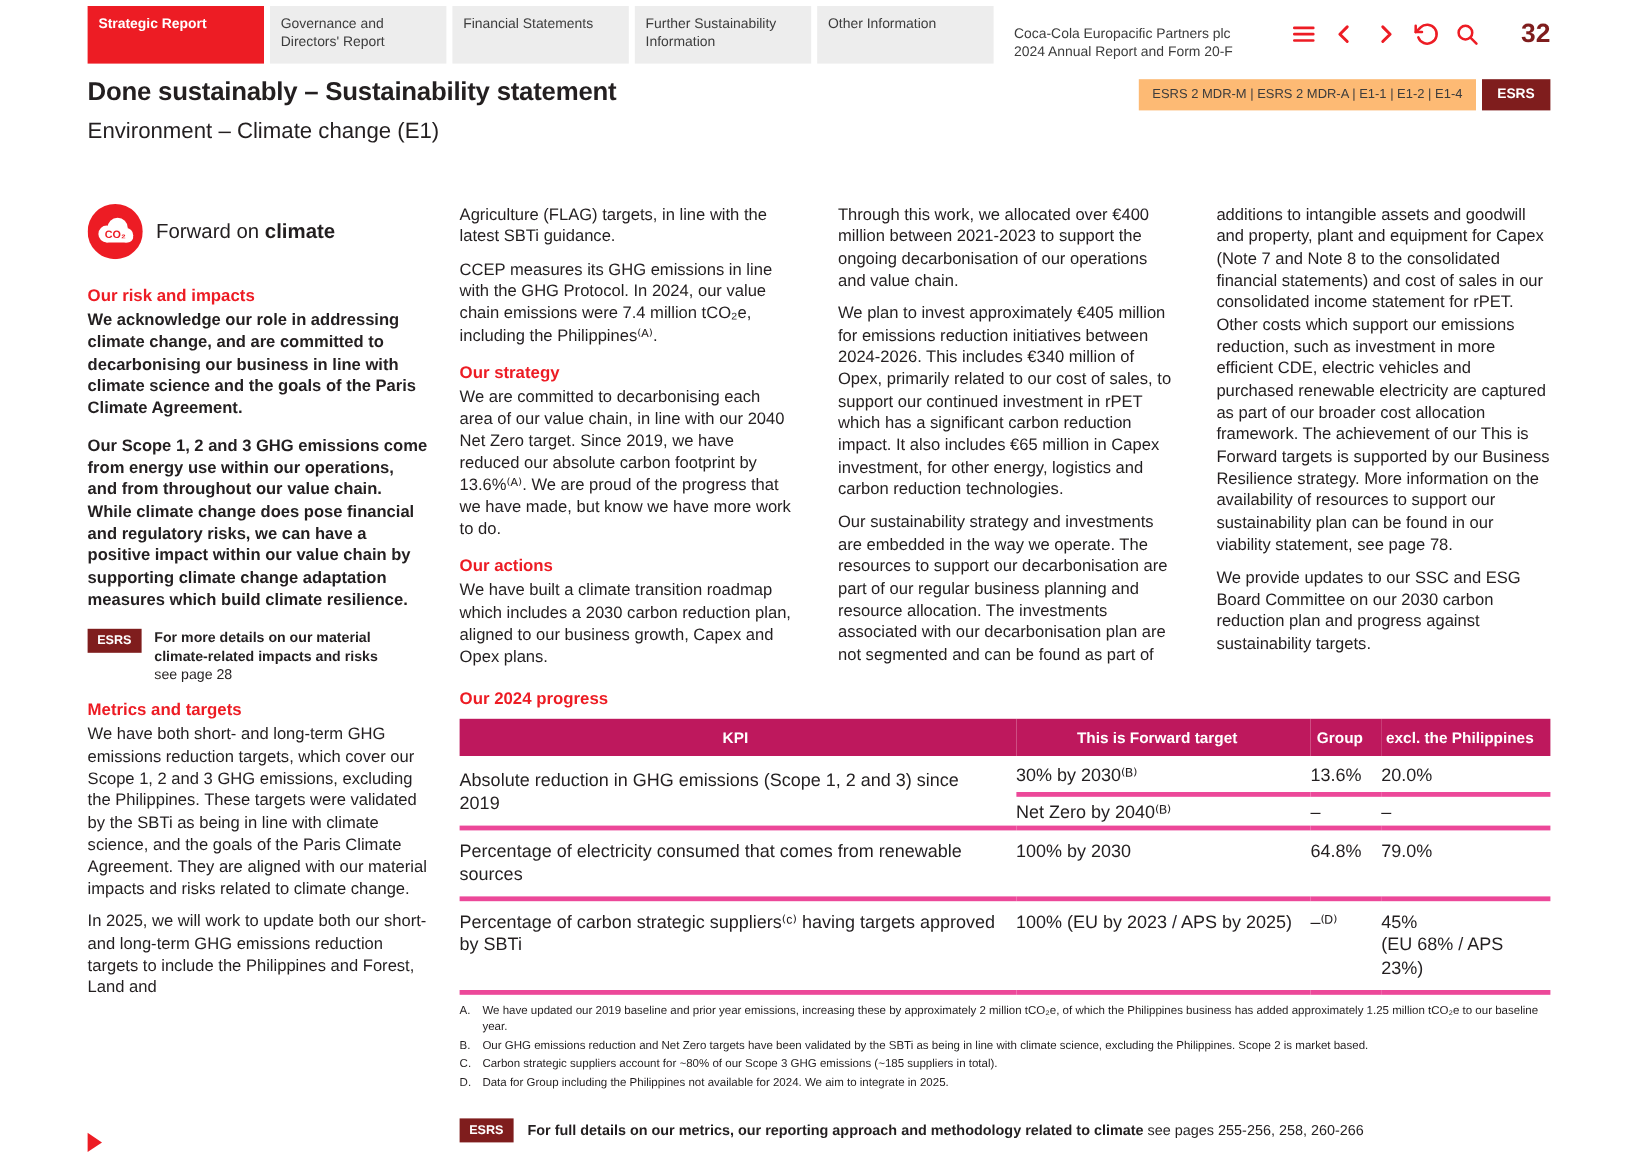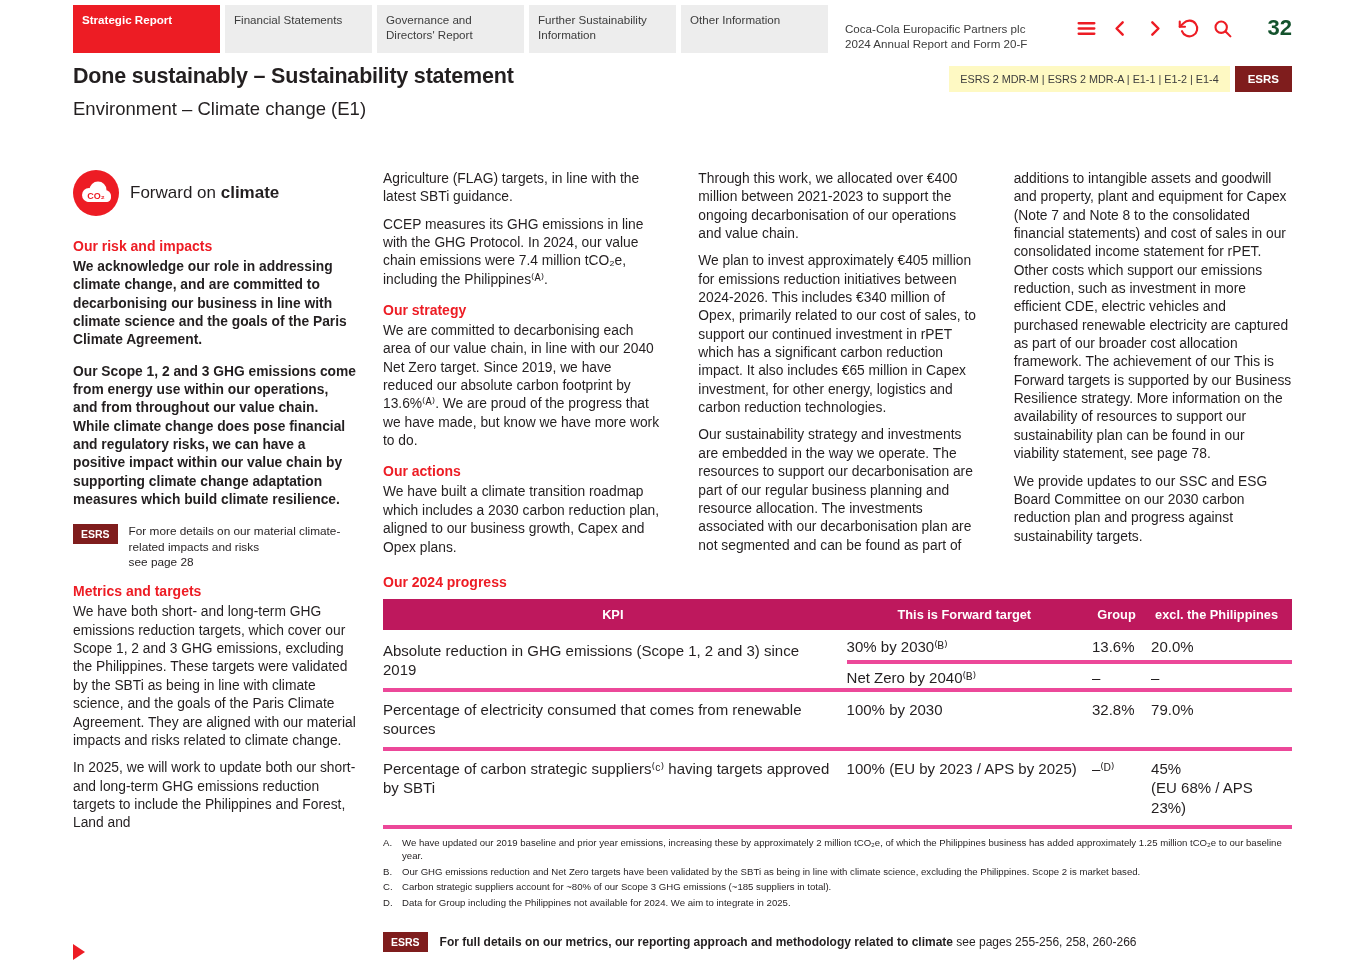--- a/index.html
+++ b/index.html
@@ -17,28 +17,28 @@
   .tab {
     width: 147px; height: 48px; box-sizing: border-box;
     background: #ededed; color: #3c3c3c;
     font-size: 11.6px; line-height: 1.28; padding: 8px 9px;
     cursor: pointer;
   }
   .tab.active { background: #ed1c24; color: #fff; font-weight: bold; }
   .brand { margin-left: 17px; font-size: 11.6px; line-height: 1.32; color: #3c3c3c; padding-top: 16px; }
   .nav-right { margin-left: auto; display: flex; align-items: center; gap: 13px; padding-top: 12px; color: #ed1c24; }
   .nav-right .icon { width: 21px; height: 21px; display: block; cursor: pointer; }
-  .page-num { font-size: 22px; font-weight: bold; color: #14532d; margin-left: 22px; line-height: 1; }
+  .page-num { font-size: 22px; font-weight: bold; color: #7f1d1d; margin-left: 22px; line-height: 1; }
 
   
   .header-row { display: flex; justify-content: space-between; align-items: flex-start; padding: 11px 73px 0 73px; }
   .title { font-size: 21.5px; font-weight: bold; margin: 0; letter-spacing: -0.2px; }
   .subtitle { font-size: 18.5px; font-weight: normal; margin: 9px 0 0 0; }
   .codes-wrap { display: flex; gap: 5px; margin-top: 2px; }
-  .codes { background: #fef9c3; color: #3c3c3c; font-size: 10.8px; padding: 7px 11px; }
+  .codes { background: #fdba74; color: #3c3c3c; font-size: 10.8px; padding: 7px 11px; }
   .esrs-badge { background: #7f1d1d; color: #fff; font-weight: bold; display: inline-block; }
   .esrs-badge.lg { font-size: 11.5px; padding: 7px 13px; }
   .esrs-badge.sm { font-size: 10.5px; padding: 4px 8px; flex: none; }
 
   
   .content { display: flex; gap: 27px; padding: 0 73px; margin-top: 50px; }
   .col1 { width: 283px; flex: none; }
   .right-region { flex: 1; min-width: 0; }
   .text-cols { display: flex; gap: 37px; }
   .tcol { flex: 1; min-width: 0; }
@@ -47,21 +47,21 @@
   p.body.bold { font-weight: bold; margin-bottom: 13px; }
   .red-head { color: #ed1c24; font-weight: bold; font-size: 14px; margin: 13px 0 4px 0; }
   .red-head.first { margin-top: 0; }
 
   .forward { display: flex; align-items: center; gap: 11px; margin-bottom: 22px; }
   .co2-icon { width: 46px; height: 46px; flex: none; display: block; }
   .forward-text { font-size: 17px; }
 
   .esrs-note { display: flex; gap: 11px; align-items: flex-start; margin: 15px 0 12px 0; }
   .esrs-note-text { font-size: 11.8px; line-height: 1.3; }
-  .esrs-note-text .b { font-weight: normal; }
+  .esrs-note-text .b { font-weight: bold; }
 
   
   .progress-head { margin-top: 8px; }
   table.kpi { width: 100%; border-collapse: collapse; margin-top: 9px; table-layout: fixed; }
   table.kpi col.c-kpi { width: 51%; }
   table.kpi col.c-target { width: 27%; }
   table.kpi col.c-group { width: 6.5%; }
   table.kpi col.c-excl { width: 15.5%; }
   table.kpi th {
     background: #be185d; color: #fff; font-size: 12.8px; font-weight: bold;
@@ -92,22 +92,22 @@
     border-top: 8px solid transparent; border-bottom: 8px solid transparent;
     border-left: 12px solid #ed1c24;
   }
 </style>
 </head>
 <body>
 
 <header class="nav">
   <nav class="tabs">
     <div class="tab active">Strategic Report</div>
+    <div class="tab">Governance and Directors' Report</div>
     <div class="tab">Financial Statements</div>
-    <div class="tab">Governance and Directors' Report</div>
     <div class="tab">Further Sustainability Information</div>
     <div class="tab">Other Information</div>
   </nav>
   <div class="brand">
     <div>Coca-Cola Europacific Partners plc</div>
     <div>2024 Annual Report and Form 20-F</div>
   </div>
   <div class="nav-right">
     <span class="icon">
       <svg viewBox="0 0 24 24" fill="none" stroke="#ed1c24" stroke-width="2.6" stroke-linecap="round">
@@ -233,21 +233,21 @@
           <td>20.0%</td>
         </tr>
         <tr class="sub-bot">
           <td>Net Zero by 2040⁽ᴮ⁾</td>
           <td>–</td>
           <td>–</td>
         </tr>
         <tr>
           <td>Percentage of electricity consumed that comes from renewable sources</td>
           <td>100% by 2030</td>
-          <td>32.8%</td>
+          <td>64.8%</td>
           <td>79.0%</td>
         </tr>
         <tr>
           <td>Percentage of carbon strategic suppliers⁽ᶜ⁾ having targets approved by SBTi</td>
           <td>100% (EU by 2023 / APS by 2025)</td>
           <td>–⁽ᴰ⁾</td>
           <td class="pre">45%
 (EU 68% / APS 23%)</td>
         </tr>
       </tbody>

